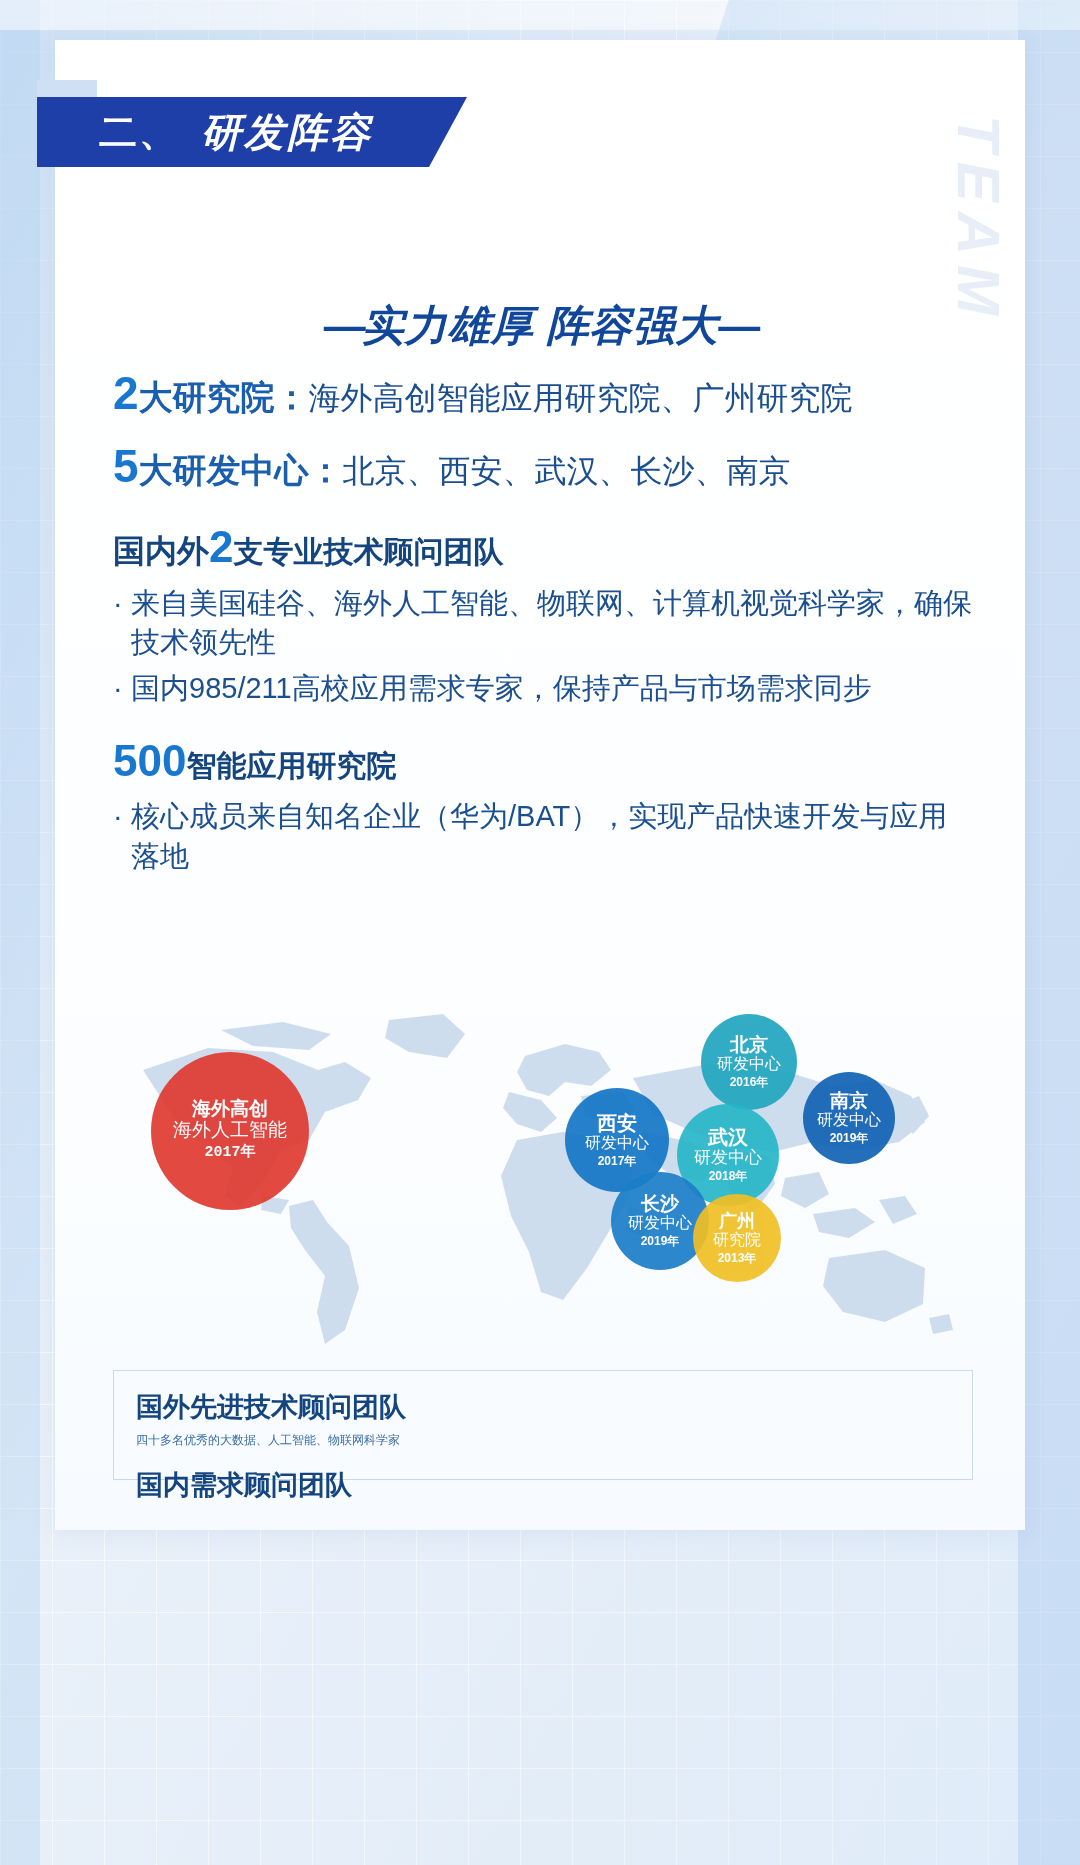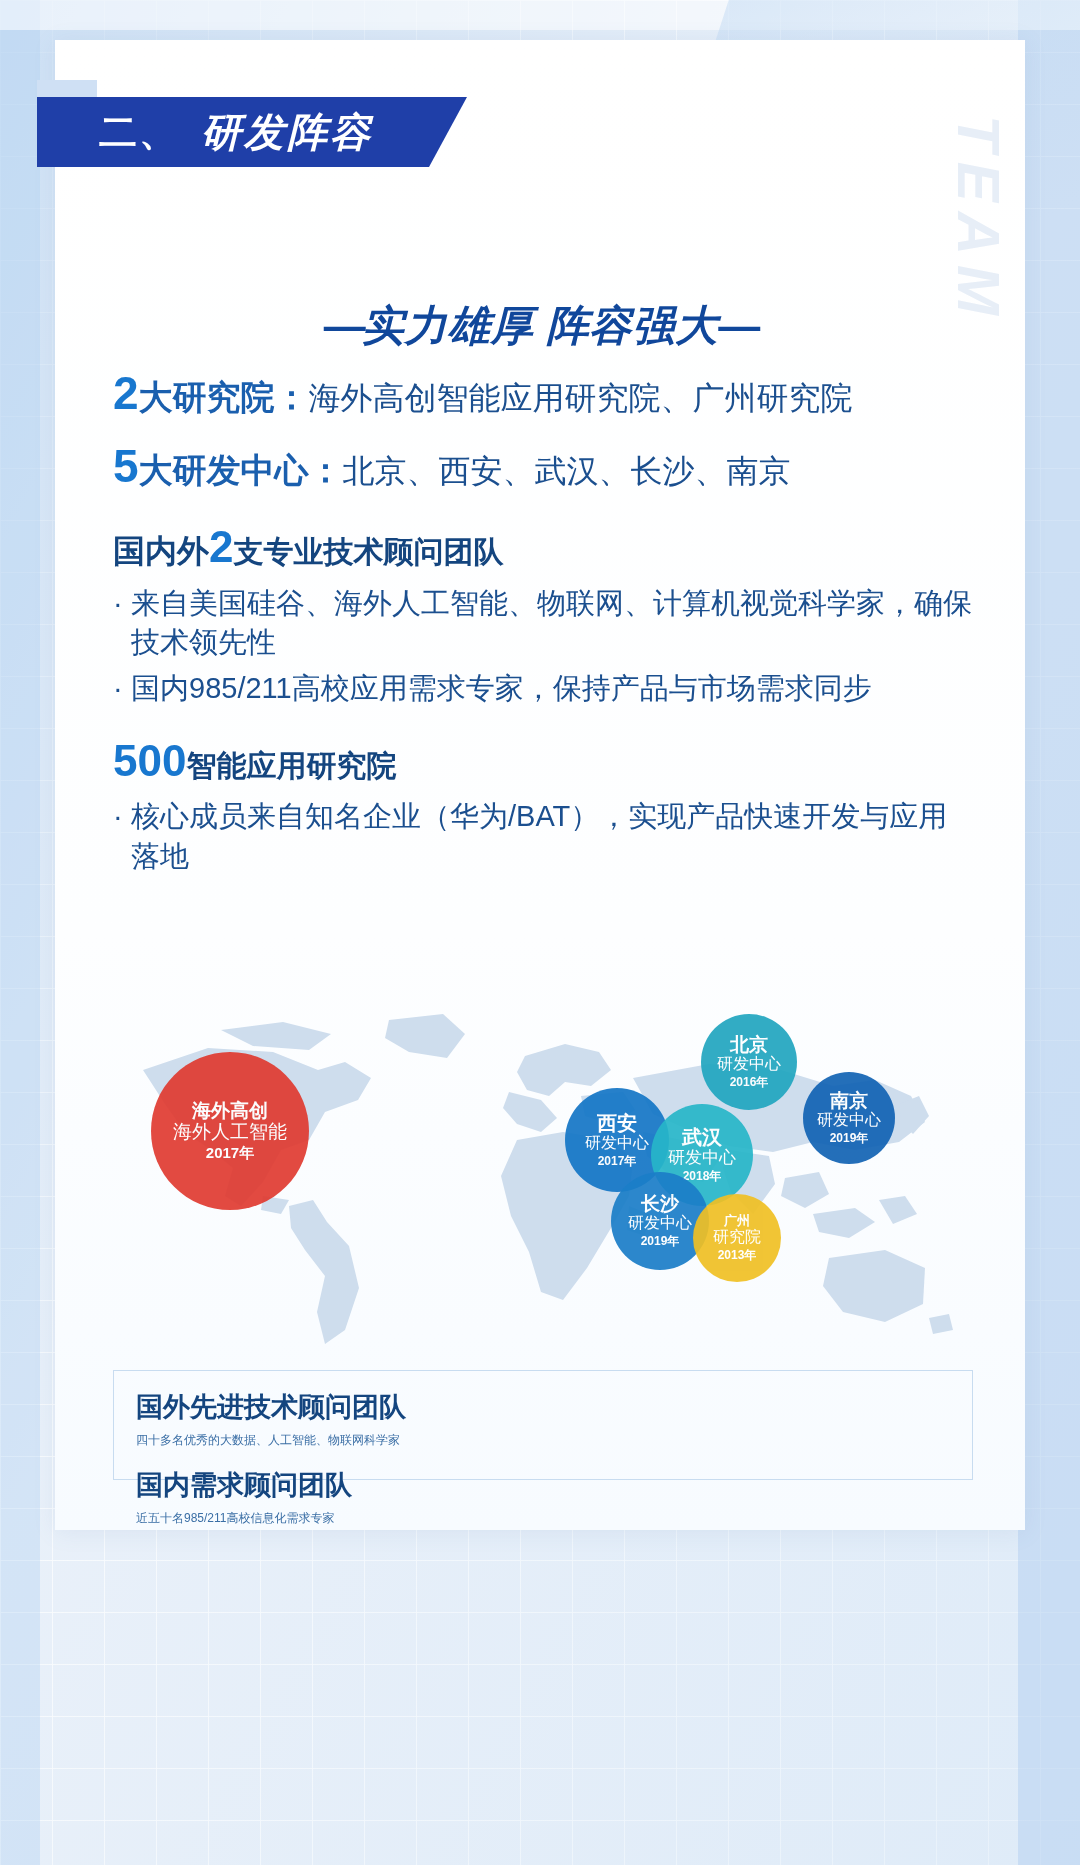--- a/index.html
+++ b/index.html
@@ -216,61 +216,60 @@
         <path d="M672 178 L706 172 L716 194 L692 208 L668 196 Z"></path>
         <path d="M700 214 L742 208 L762 222 L736 238 L706 232 Z"></path>
         <path d="M766 200 L792 196 L804 214 L780 224 Z"></path>
 
         <path d="M786 104 L806 96 L816 116 L800 134 L788 122 Z"></path>
 
         <path d="M716 258 L772 250 L812 268 L810 304 L772 322 L730 312 L710 286 Z"></path>
         <path d="M816 318 L836 314 L840 330 L820 334 Z"></path>
       </g>
     </svg>
-  <div class="bubble" style="width: 158px; height: 158px; left: 38px; top: 52px; background: rgb(224, 59, 49); opacity: 0.92; z-index: 10;">
+  <div class="bubble" style="width: 158px; height: 158px; left: 38px; top: 52px; background: rgb(224, 59, 49); opacity: 0.92; z-index: 10; font-family: Liberation Mono, monospace;">
         <div class="b-city" style="font-size: 19px;">海外高创</div>
         <div class="b-kind" style="font-size: 19px;">海外人工智能</div>
         <div class="b-year" style="font-size: 15px; margin-top: 3px;">2017年</div>
       </div>
       <div class="bubble" style="width: 96px; height: 96px; left: 588px; top: 14px; background: rgb(33, 166, 192); opacity: 0.92; z-index: 11;">
         <div class="b-city" style="font-size: 19px;">北京</div>
         <div class="b-kind" style="font-size: 16px;">研发中心</div>
         <div class="b-year" style="font-size: 12px; margin-top: 3px;">2016年</div>
       </div>
       <div class="bubble" style="width: 104px; height: 104px; left: 452px; top: 88px; background: rgb(20, 118, 198); opacity: 0.92; z-index: 12;">
         <div class="b-city" style="font-size: 20px;">西安</div>
         <div class="b-kind" style="font-size: 16px;">研发中心</div>
         <div class="b-year" style="font-size: 12px; margin-top: 3px;">2017年</div>
       </div>
       <div class="bubble" style="width: 92px; height: 92px; left: 690px; top: 72px; background: rgb(18, 99, 180); opacity: 0.92; z-index: 13;">
         <div class="b-city" style="font-size: 19px;">南京</div>
         <div class="b-kind" style="font-size: 16px;">研发中心</div>
         <div class="b-year" style="font-size: 12px; margin-top: 3px;">2019年</div>
       </div>
-      <div class="bubble" style="width: 102px; height: 102px; left: 538px; top: 104px; background: rgb(39, 182, 201); opacity: 0.92; z-index: 14;">
+      <div class="bubble" style="width: 102px; height: 102px; left: 564px; top: 104px; background: rgb(39, 182, 201); opacity: 0.92; z-index: 14;">
         <div class="b-city" style="font-size: 20px;">武汉</div>
         <div class="b-kind" style="font-size: 17px;">研发中心</div>
         <div class="b-year" style="font-size: 12px; margin-top: 3px;">2018年</div>
       </div>
       <div class="bubble" style="width: 98px; height: 98px; left: 498px; top: 172px; background: rgb(27, 126, 200); opacity: 0.92; z-index: 15;">
         <div class="b-city" style="font-size: 19px;">长沙</div>
         <div class="b-kind" style="font-size: 16px;">研发中心</div>
         <div class="b-year" style="font-size: 12px; margin-top: 3px;">2019年</div>
       </div>
       <div class="bubble" style="width: 88px; height: 88px; left: 580px; top: 194px; background: rgb(240, 192, 36); opacity: 0.92; z-index: 16;">
-        <div class="b-city" style="font-size: 13px;">广州</div>
+        <div class="b-city" style="font-size: 18px;">广州</div>
         <div class="b-kind" style="font-size: 16px;">研究院</div>
         <div class="b-year" style="font-size: 12px; margin-top: 3px;">2013年</div>
       </div>
     </div>
 
   <div id="footer-box">
     <div class="foot-col">
       <div class="foot-title">国外先进技术顾问团队</div>
       <div class="foot-sub">四十多名优秀的大数据、人工智能、物联网科学家</div>
     </div>
     <div class="foot-col">
       <div class="foot-title">国内需求顾问团队</div>
-      <div class="foot-sub">近五十名985/211高校信息化需求专家</div>
     </div>
   </div>
 
 </div>
 
 </body></html>

